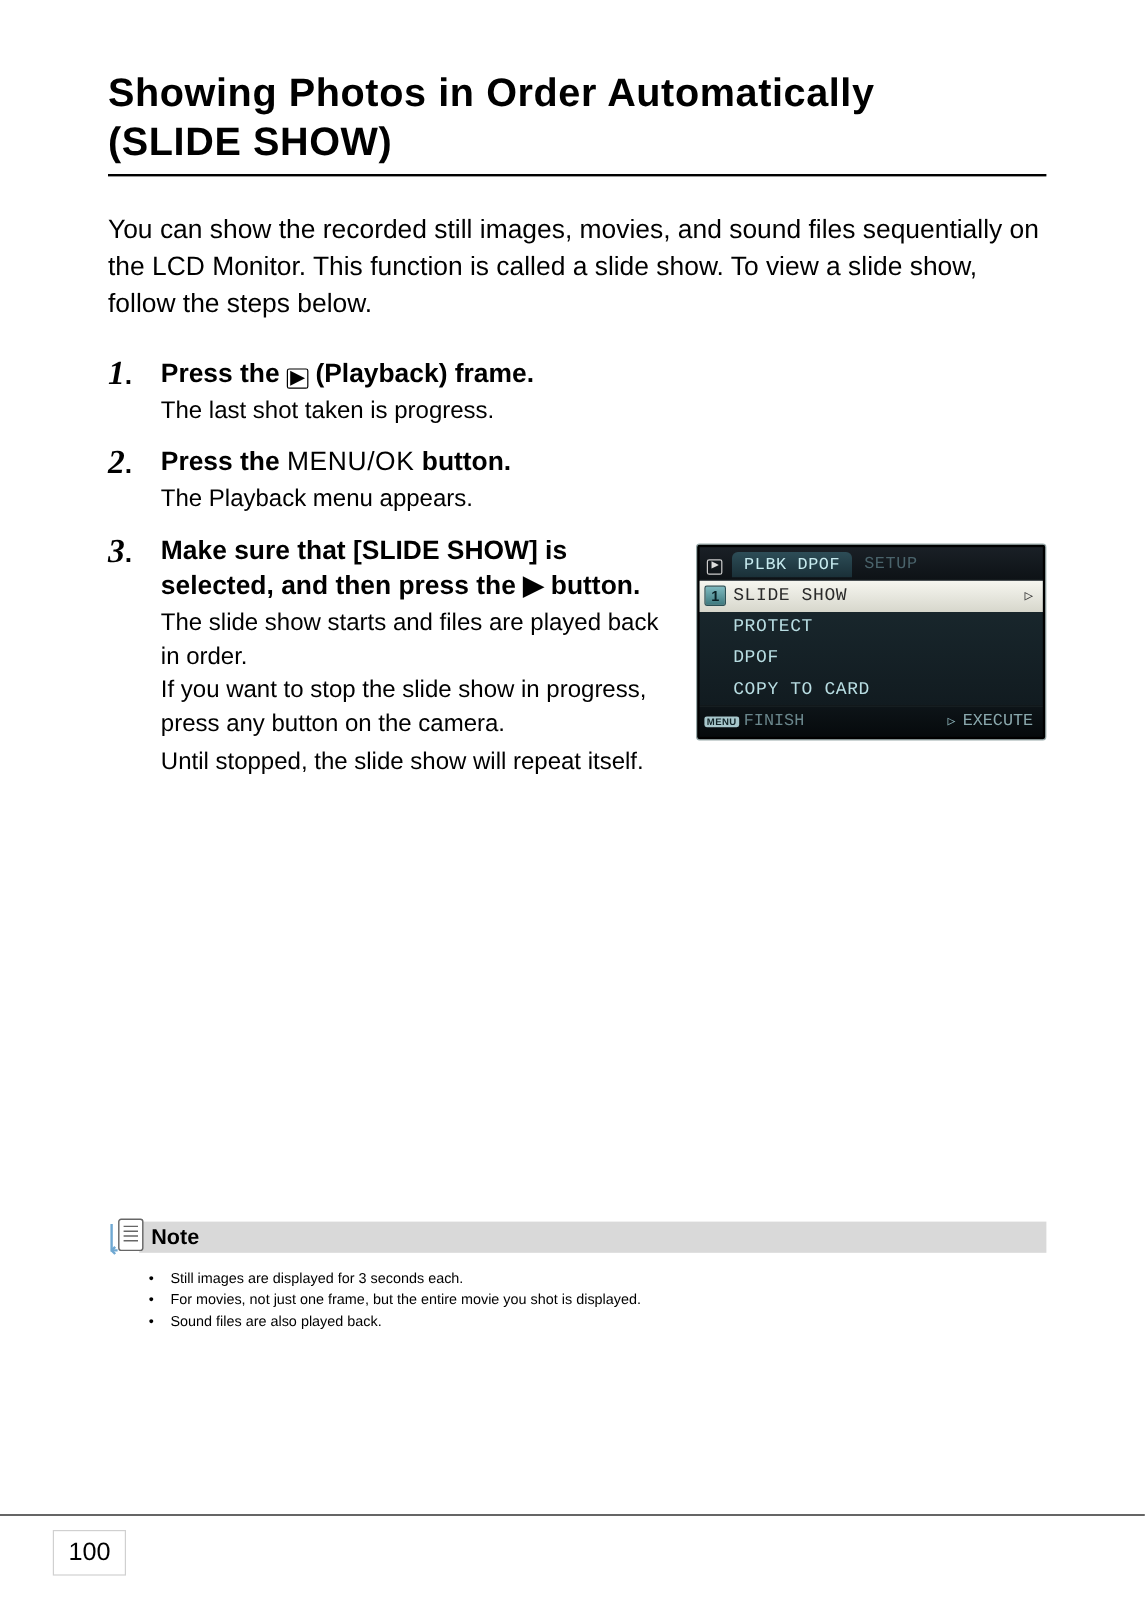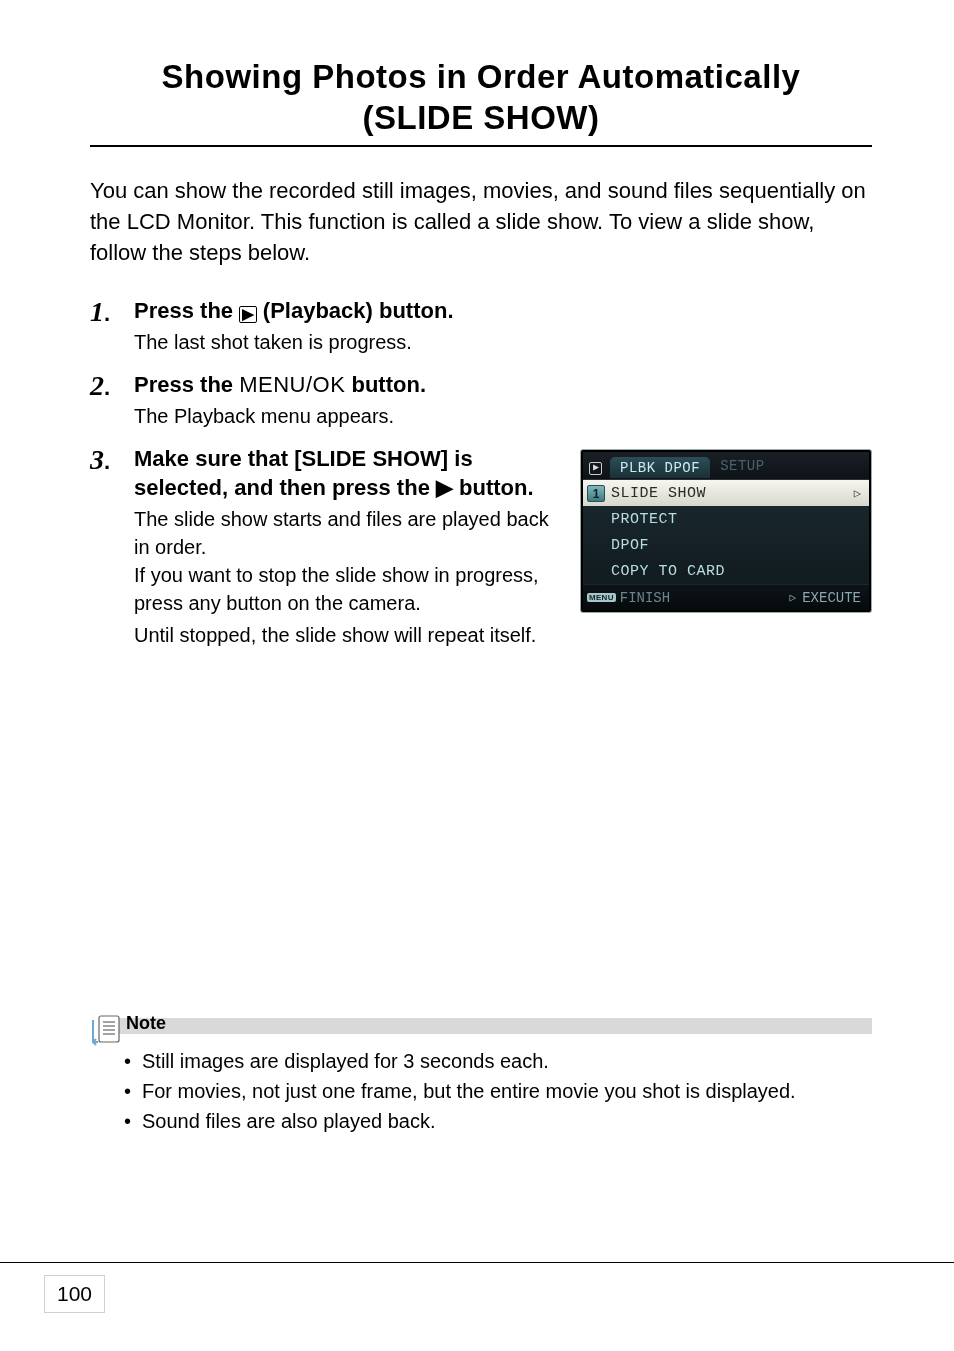--- a/index.html
+++ b/index.html
@@ -16,21 +16,20 @@
     position: relative;
     height: 100%;
   }
   .title {
     font-size: 33px;
     font-weight: 900;
     font-family: Arial Black, Arial, sans-serif;
     line-height: 1.25;
     letter-spacing: 0.5px;
     margin-bottom: 6px;
-    text-align: center;
   }
   .title-rule {
     border: none;
     border-top: 2px solid #000;
     margin-bottom: 28px;
   }
   .intro {
     font-size: 22px;
     line-height: 1.42;
     margin-bottom: 28px;
@@ -78,21 +77,21 @@
     font-weight: bold;
   }
   .menuok {
     font-family: Arial, sans-serif;
     font-weight: normal;
     letter-spacing: 0.5px;
   }
   .step3-row {
     display: flex;
     gap: 18px;
-    align-items: center;
+    align-items: flex-end;
   }
   .step3-text { flex: 1; }
 
   
   .lcd {
     width: 292px;
     flex: 0 0 292px;
     background: #000;
     border: 1px solid #9aa;
     border-radius: 3px;
@@ -211,42 +210,42 @@
   
   .note-section {
     position: absolute;
     left: 90px;
     right: 82px;
     top: 1018px;
   }
   .note-header {
     background: #d9d9d9;
     display: flex;
-    align-items: flex-end;
-    height: 16px;
+    align-items: center;
+    height: 26px;
     padding-left: 4px;
     margin-left: 26px;
   }
   .note-label {
     font-weight: bold;
     font-size: 18px;
     margin-left: 6px;
   }
   .note-icon {
     position: absolute;
     left: 0;
     top: -6px;
   }
   .note-list {
     list-style: none;
     margin-top: 12px;
     margin-left: 34px;
   }
   .note-list li {
-    font-size: 20px;
+    font-size: 12px;
     line-height: 1.5;
     position: relative;
     padding-left: 18px;
   }
   .note-list li::before {
     content: "•";
     position: absolute;
     left: 0;
     top: 0;
   }
@@ -281,21 +280,21 @@
   <p class="intro">You can show the recorded still images, movies, and sound files sequentially on the LCD Monitor. This function is called a slide show. To view a slide show, follow the steps below.</p>
 
   <ol class="steps">
 
     <li class="step">
       <div class="step-num">
         <span>1</span><span class="step-dot">.</span>
       </div>
       <div class="step-content">
         <div class="step-head">
-          <span>Press the </span><span class="inline-icon-box">▶</span><span> (Playback) button.</span>
+          <span>Press the </span><span class="inline-icon-box">▶</span><span> (Playback) frame.</span>
         </div>
         <div class="step-desc">The last shot taken is progress.</div>
       </div>
     </li>
 
     <li class="step">
       <div class="step-num">
         <span>2</span><span class="step-dot">.</span>
       </div>
       <div class="step-content">

